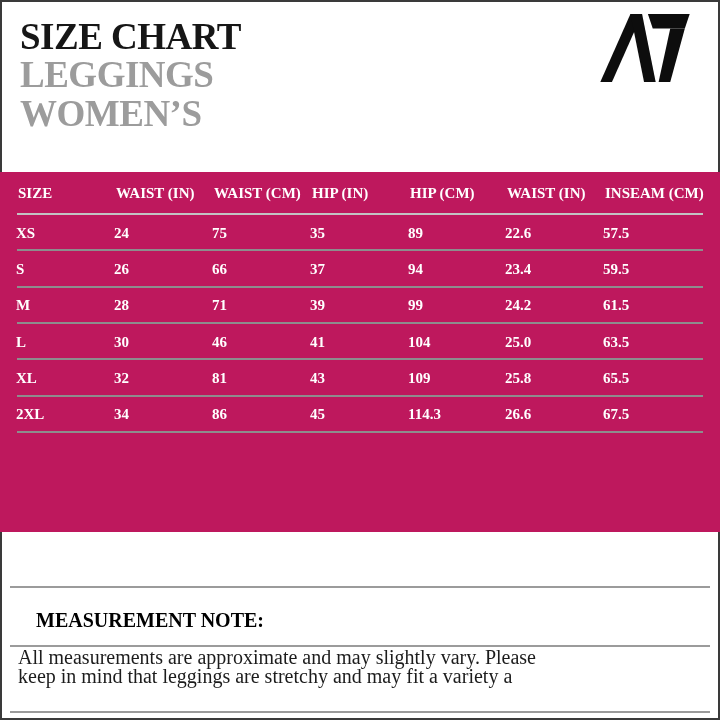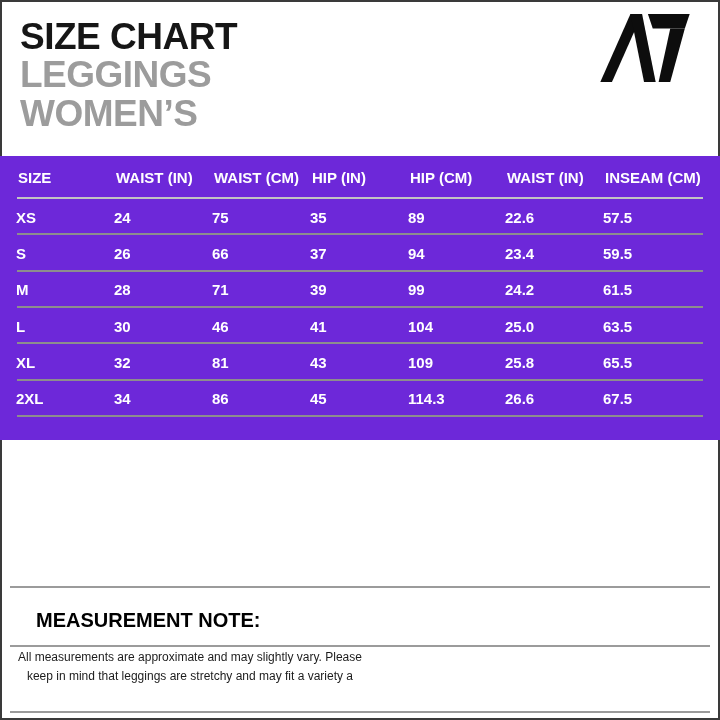--- a/index.html
+++ b/index.html
@@ -1,20 +1,20 @@
 <!DOCTYPE html>
 <html><head>
 <meta charset="utf-8">
 <style>
   html,body{margin:0;padding:0;background:#e8e8e8;}
   .page{
     position:relative;
     width:720px;height:720px;
     background:#ffffff;
-    font-family:Liberation Sans, sans-serif;
+    font-family:Liberation Serif, serif;
     overflow:hidden;
     box-sizing:border-box;
   }
   .page-border{
     position:absolute;inset:0;
     border:2px solid #3a3a3a;
     pointer-events:none;
     box-sizing:border-box;
   }
   
@@ -24,22 +24,22 @@
     letter-spacing:-0.5px;color:#161616;white-space:nowrap;
   }
   .subtitle{
     font-size:37px;font-weight:bold;line-height:38.5px;
     letter-spacing:-0.5px;color:#9c9c9c;white-space:nowrap;
   }
   .logo{position:absolute;left:600px;top:14px;width:90px;height:68px;}
   .logo svg{display:block;width:100%;height:100%;}
   
   .chart{
-    position:absolute;left:0;top:156px;width:720px;height:284px;
-    background:#6d28d9;color:#ffffff;
+    position:absolute;left:0;top:172px;width:720px;height:360px;
+    background:#be185d;color:#ffffff;
   }
   .thead{
     position:absolute;left:0;top:0;right:0;height:43px;
     display:grid;
     grid-template-columns:98px 98px 98px 98px 97px 98px auto;
     padding-left:18px;align-items:center;
     font-size:15px;font-weight:bold;
   }
   .thead::after{
     content:'';position:absolute;left:17px;right:17px;bottom:0;
@@ -66,21 +66,21 @@
   .rule-1{top:586px;}
   .rule-2{top:645px;}
   .rule-3{top:711px;}
   .note-heading{
     position:absolute;left:36px;top:612px;
     font-size:20px;font-weight:bold;line-height:17px;color:#000000;
     white-space:nowrap;
   }
   .note-body{
     position:absolute;left:18px;top:648px;
-    font-size:12px;line-height:19px;color:#1c1c1c;text-align:center;
+    font-size:20px;line-height:19px;color:#1c1c1c;
   }
   .note-line{white-space:nowrap;}
 </style>
 </head>
 <body>
 
 <div class="page">
   <div class="page-border"></div>
 
   <div class="title-block">

